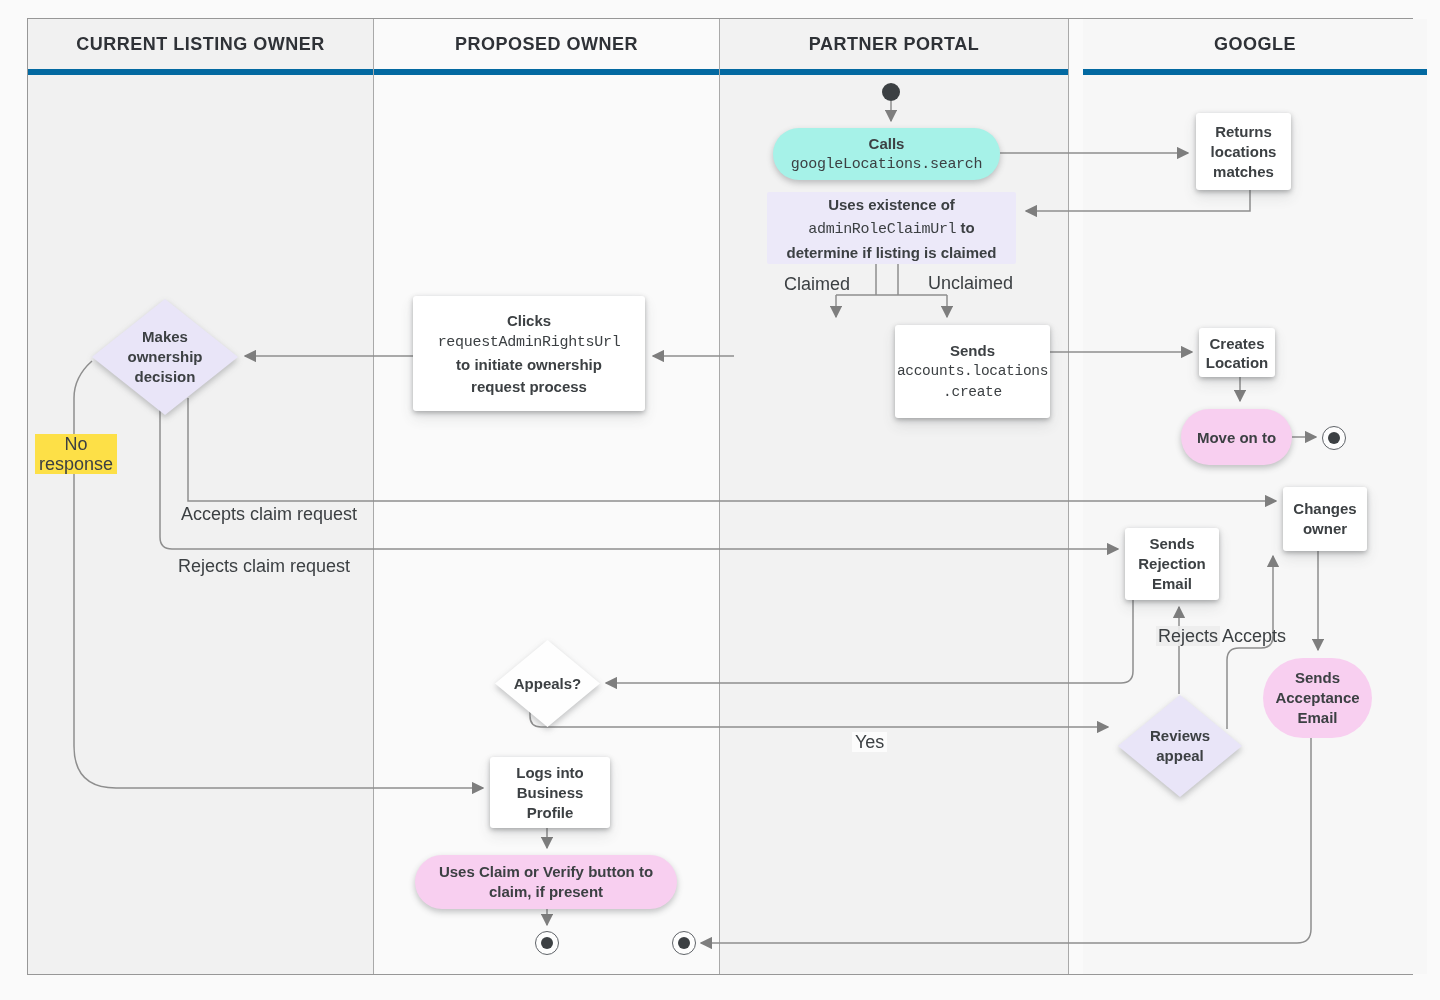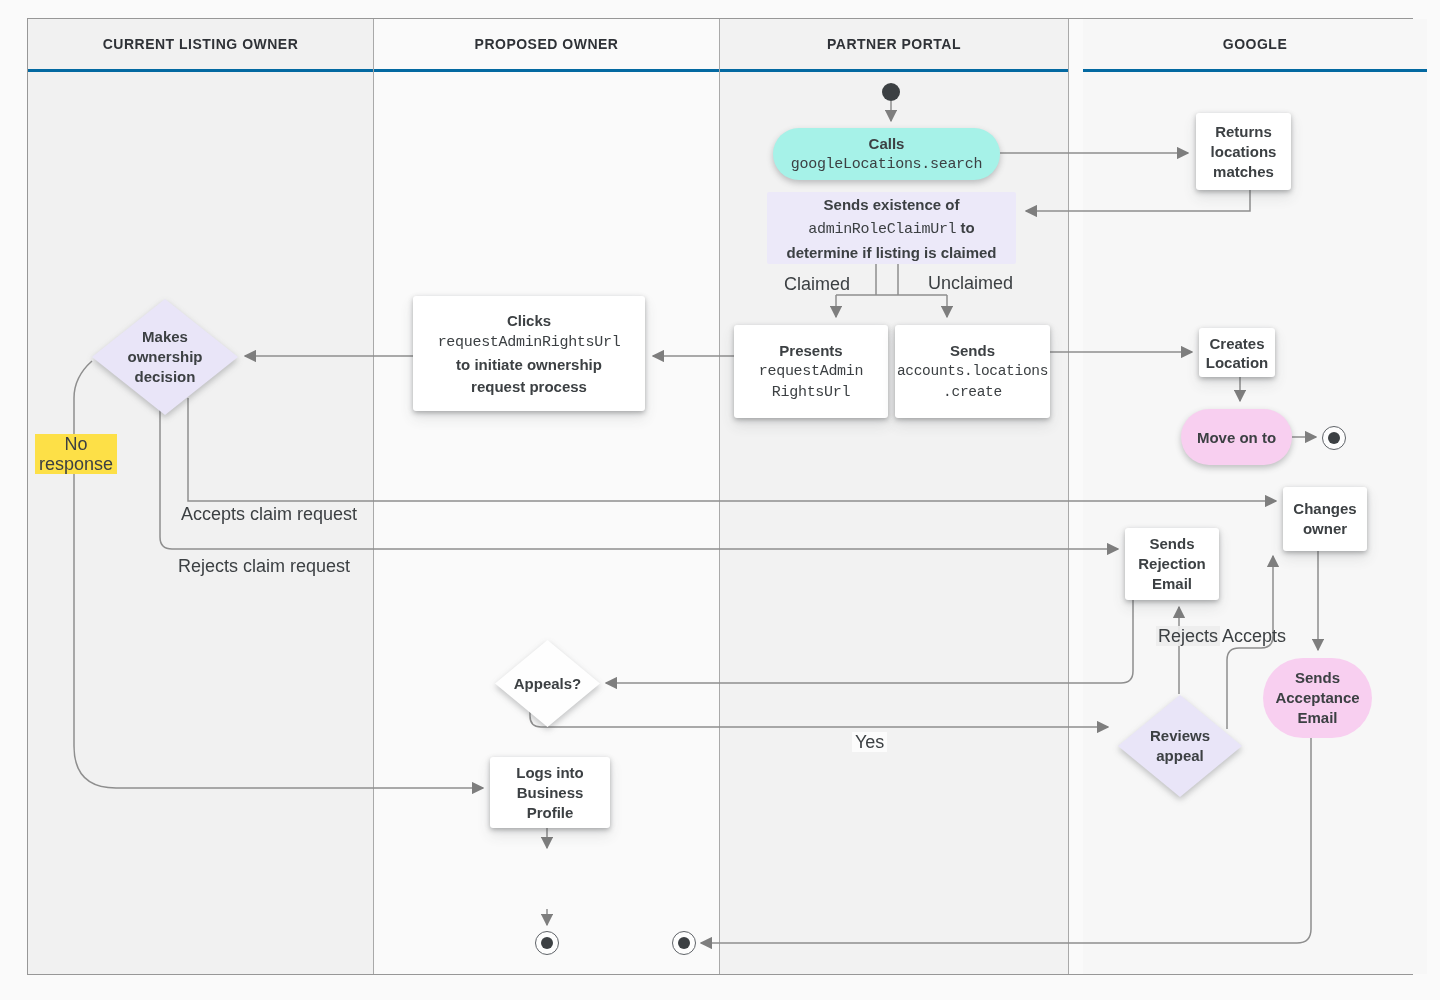--- a/index.html
+++ b/index.html
@@ -2,22 +2,22 @@
 <html><head>
 <meta charset="utf-8">
 <style>
   html,body{margin:0;padding:0;background:#FAFAFA;}
   .canvas{position:relative;width:1440px;height:1000px;background:#FAFAFA;
     font-family:"Liberation Sans",sans-serif;color:#3C4043;overflow:hidden;}
   .frame{position:absolute;left:27px;top:18px;width:1386px;height:957px;
     border:1px solid #979797;box-sizing:border-box;z-index:0;}
   .lane{position:absolute;top:0;height:100%;box-sizing:border-box;border-right:1px solid #A9A9A9;}
   .lane:last-child{border-right:none;}
-  .lane-header{position:absolute;top:0;left:0;right:0;height:50px;border-bottom:3px solid #0369a1;
-    display:flex;align-items:center;justify-content:center;font-weight:bold;font-size:14px;
+  .lane-header{position:absolute;top:0;left:0;right:0;height:50px;border-bottom:6px solid #0369a1;
+    display:flex;align-items:center;justify-content:center;font-weight:bold;font-size:18px;
     letter-spacing:.5px;color:#2F3237;}
   svg.wires{position:absolute;left:0;top:0;z-index:1;}
   .node{position:absolute;z-index:2;display:flex;flex-direction:column;align-items:center;
     justify-content:center;text-align:center;font-weight:bold;font-size:15px;line-height:21px;
     box-sizing:border-box;}
   .box{background:#fff;border-radius:3px;
     box-shadow:0 2px 5px rgba(60,64,67,.38),0 7px 14px rgba(60,64,67,.12);}
   .flat{background:#ECE9F9;border-radius:2px;line-height:23px;}
   .pill{border-radius:28px;box-shadow:0 3px 6px rgba(60,64,67,.3);}
   .teal{background:#A6F2E8;}
@@ -106,30 +106,25 @@
   <div class="node pill teal" style="left:773px;top:128px;width:227px;height:52px;">
     <span>Calls</span>
     <span class="code">googleLocations.search</span>
   </div>
 
   <div class="node box" style="left:1196px;top:113px;width:95px;height:77px;line-height:20px;">
     <span>Returns locations matches</span>
   </div>
 
   <div class="node flat" style="left:767px;top:192px;width:249px;height:72px;">
-    <span>Sends existence of</span>
+    <span>Uses existence of</span>
     <span><span class="code">adminRoleClaimUrl</span><span> to</span></span>
     <span>determine if listing is claimed</span>
   </div>
 
-  <div class="node box" style="left:734px;top:325px;width:154px;height:93px;">
-    <span>Presents</span>
-    <span class="code">requestAdmin</span>
-    <span class="code">RightsUrl</span>
-  </div>
 
   <div class="node box" style="left:895px;top:325px;width:155px;height:93px;">
     <span>Sends</span>
     <span class="code" style="font-size:14.5px;">accounts.locations</span>
     <span class="code" style="font-size:14.5px;">.create</span>
   </div>
 
   <div class="node box" style="left:413px;top:296px;width:232px;height:115px;line-height:22px;">
     <span>Clicks</span>
     <span class="code">requestAdminRightsUrl</span>
@@ -172,20 +167,23 @@
   <div class="dwrap" style="left:495px;top:640px;width:105px;height:87px;">
     <div class="diamond white">
         <span>Appeals?</span>
       </div>
   </div>
 
   <div class="node box" style="left:490px;top:757px;width:120px;height:71px;line-height:20px;">
     <span class="center" style="width:80px;">Logs into Business Profile</span>
   </div>
 
+  <div class="node pill pink" style="left:415px;top:855px;width:262px;height:54px;line-height:20px;">
+    <span class="center" style="width:230px;">Uses Claim or Verify button to claim, if present</span>
+  </div>
 
   <div class="elabel" style="left:784px;top:274px;">Claimed</div>
   <div class="elabel" style="left:928px;top:273px;">Unclaimed</div>
   <div class="elabel center" style="left:35px;top:434px;width:82px;background:#fde047;">No response</div>
   <div class="elabel" style="left:181px;top:504px;">Accepts claim request</div>
   <div class="elabel" style="left:178px;top:556px;">Rejects claim request</div>
   <div class="elabel" style="left:852px;top:732px;background:#FCFCFC;padding:0 3px;">Yes</div>
   <div class="elabel" style="left:1156px;top:626px;background:rgba(236,236,236,.9);padding:0 2px;">Rejects</div>
   <div class="elabel" style="left:1222px;top:626px;">Accepts</div>
 

